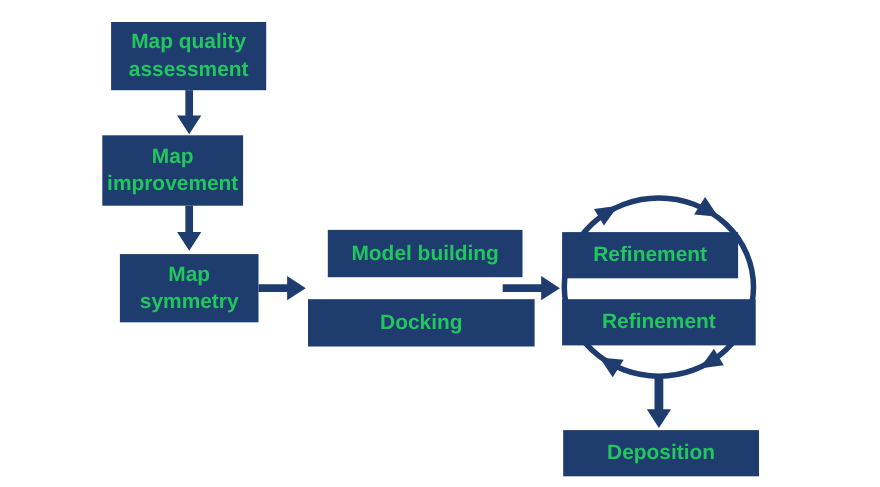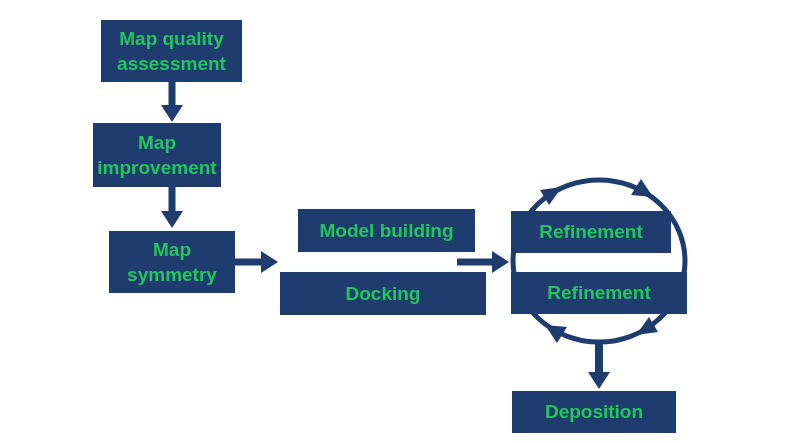--- a/index.html
+++ b/index.html
@@ -35,21 +35,21 @@
     text-align: center;
     box-sizing: border-box;
   }
   .n-map-quality     { left:101px; top:20px;  width:141px; height:62px; padding:0 8px; }
   .n-map-improvement { left:93px;  top:123px; width:128px; height:64px; padding:12px 20px; }
   .n-map-symmetry    { left:109px; top:231px; width:126px; height:62px; padding:0 10px; }
   .n-model-building  { left:280px; top:209px; width:177px; height:43px;margin-left:18px; }
   .n-docking         { left:280px; top:272px; width:206px; height:43px; }
   .n-refinement      { left:511px; top:211px; width:160px; height:42px; }
   .n-validation      { left:511px; top:272px; width:176px; height:42px; }
-  .n-deposition      { left:512px; top:391px; width:164px; height:42px; }
+  .n-deposition      { left:512px; top:391px; width:178px; height:42px; }
 </style>
 </head>
 <body>
 
 <div class="canvas">
 
   <svg class="connectors" width="800" height="443" viewBox="0 0 800 443">
 
     <ellipse cx="599" cy="261" rx="86" ry="81" fill="none" stroke="#1e3c6e" stroke-width="5"></ellipse>
 

